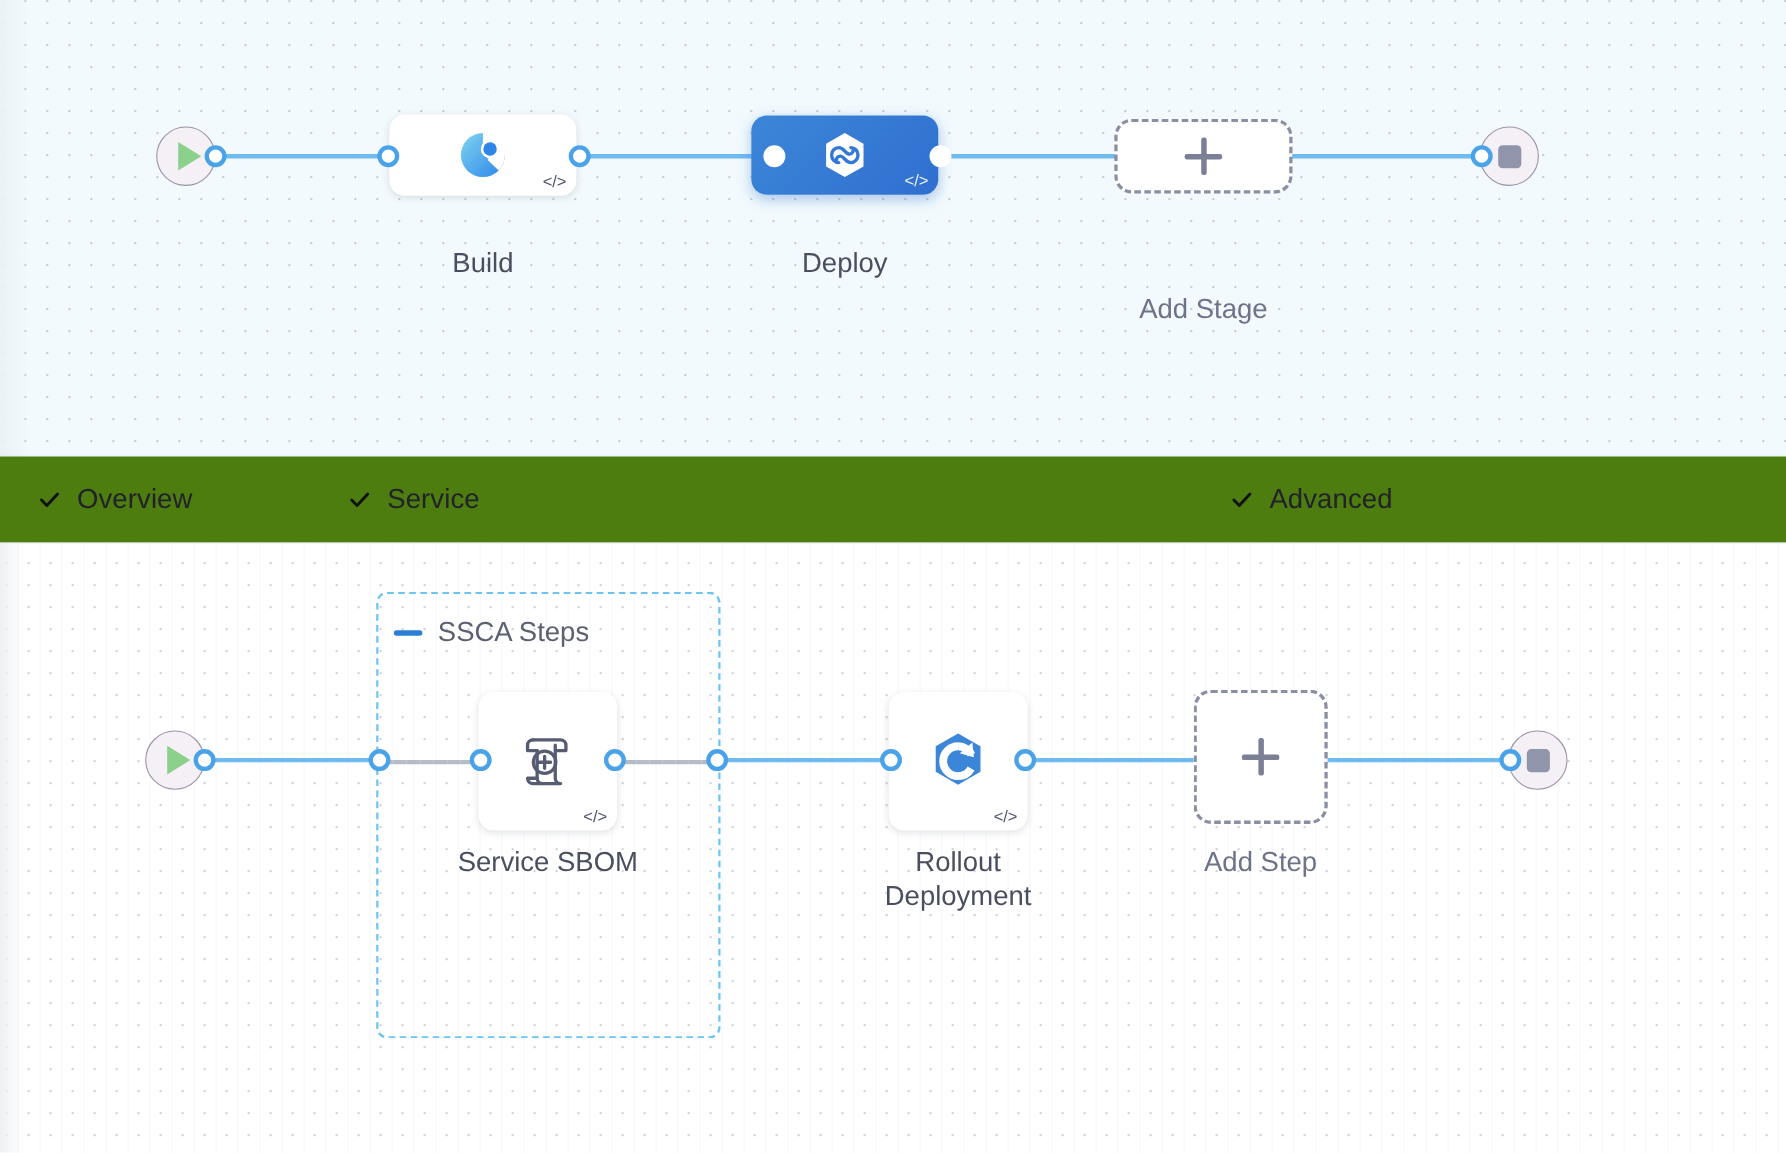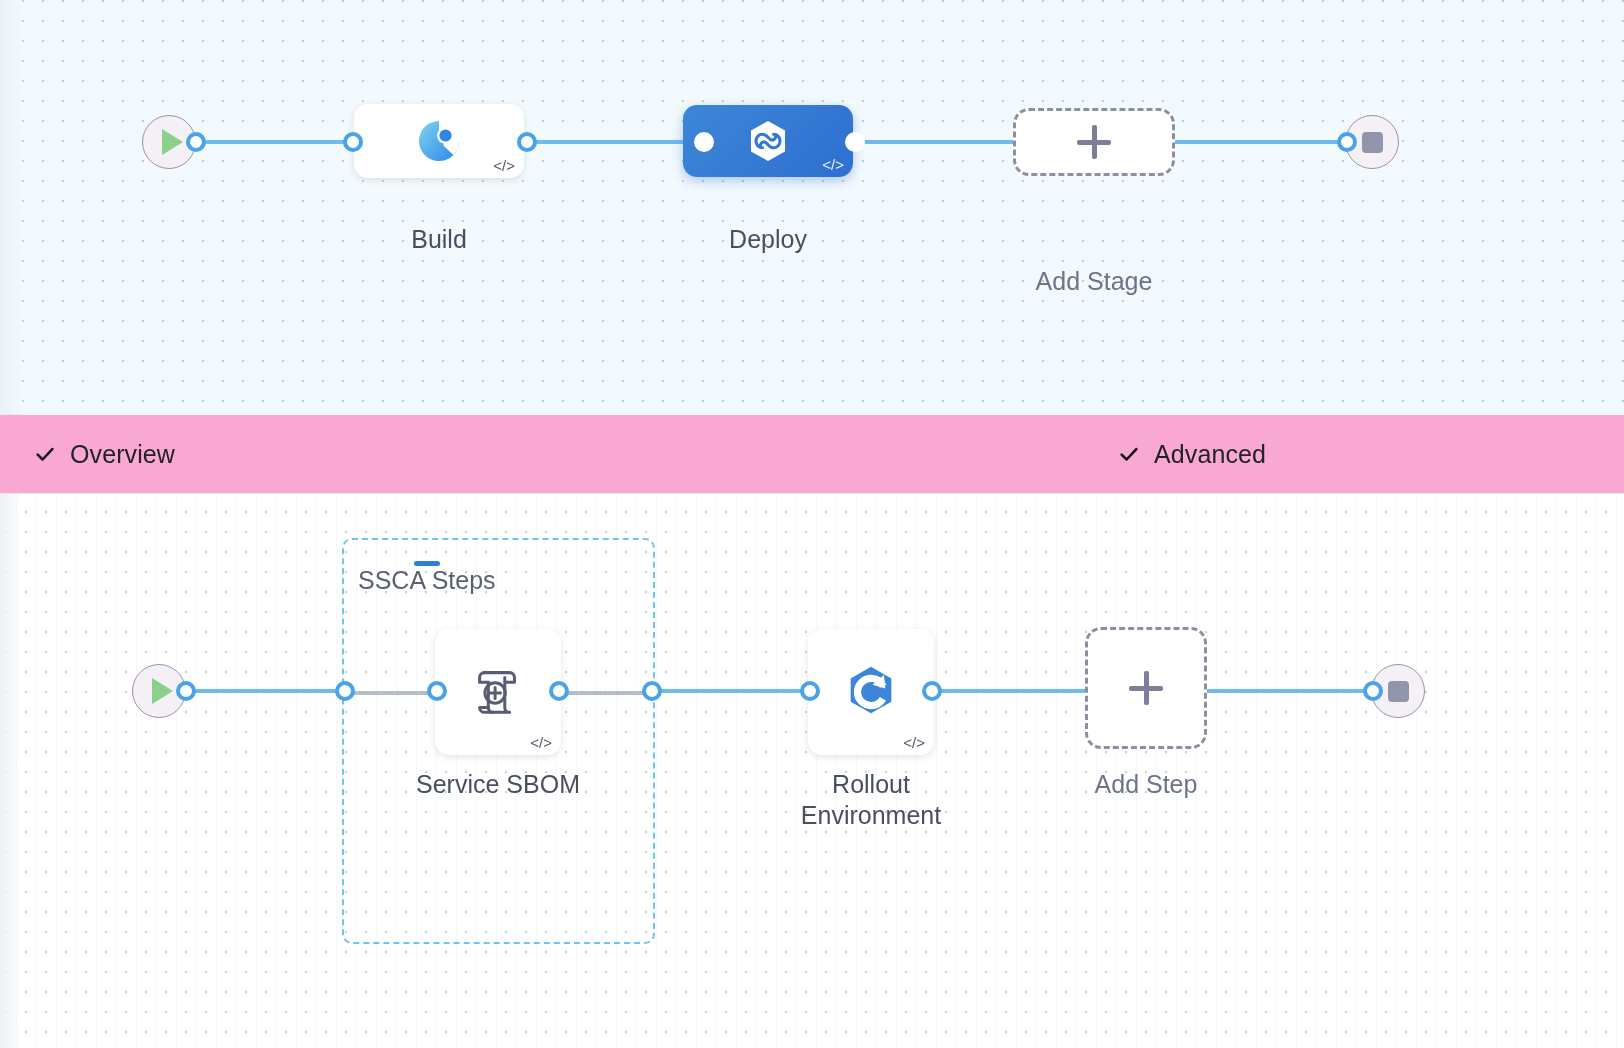--- a/index.html
+++ b/index.html
@@ -30,21 +30,21 @@
     position:absolute; left:0; top:0; width:26px; height:100%;
     background: linear-gradient(to right, #e9f2f6, rgba(242,250,253,0));
     pointer-events:none;
   }
 
   
   .tabbar {
     position: absolute;
     left: 0; top: 415px;
     width: 1624px; height: 78px;
-    background: #f9a8d4;
+    background: #4d7c0f;
     box-shadow: 0 1px 0 #e6e9ee, 0 -1px 3px rgba(0,0,0,0.04);
     z-index: 5;
   }
   .tab {
     position: absolute;
     top: 0; height: 78px;
     display: flex; align-items: center; gap: 14px;
     padding: 0 6px;
     cursor: pointer;
     user-select: none;
@@ -183,24 +183,23 @@
   .group-box {
     position: absolute;
     border: 2.5px dashed #6cc4f5;
     border-radius: 10px;
     box-sizing: border-box;
     background: rgba(255,255,255,0.0);
     z-index: 1;
   }
   .group-header {
     position: absolute;
-    display: flex; align-items: center; 
+    display: flex; align-items: center; gap: 14px;
     z-index: 4;
     cursor: pointer;
-    flex-direction: column;
   }
   .collapse-bar {
     width: 26px; height: 5px;
     background: #2b7fd4;
     border-radius: 3px;
   }
   .group-title {
     font-size: 25px;
     color: #5c6172;
     white-space: nowrap;
@@ -268,20 +267,26 @@
 
   <div class="tabbar">
 
     <div class="tab" style="left:28px; width:180px;">
       <svg class="tick" viewBox="0 0 24 24">
         <path d="M4 12.6 L9.4 18 L20 6.6" fill="none" stroke="#101116" stroke-width="2.8" stroke-linecap="round" stroke-linejoin="round"></path>
       </svg>
       <span class="tlabel">Overview</span>
     </div>
 
+    <div class="tab" style="left:310px; width:155px;">
+      <svg class="tick" viewBox="0 0 24 24">
+        <path d="M4 12.6 L9.4 18 L20 6.6" fill="none" stroke="#101116" stroke-width="2.8" stroke-linecap="round" stroke-linejoin="round"></path>
+      </svg>
+      <span class="tlabel">Service</span>
+    </div>
 
 
 
     <div class="tab" style="left:1112px; width:215px;">
       <svg class="tick" viewBox="0 0 24 24">
         <path d="M4 12.6 L9.4 18 L20 6.6" fill="none" stroke="#101116" stroke-width="2.8" stroke-linecap="round" stroke-linejoin="round"></path>
       </svg>
       <span class="tlabel">Advanced</span>
     </div>
   </div>
@@ -331,21 +336,21 @@
       <svg width="62" height="62" viewBox="0 0 64 64">
         <path d="M32 6 L53 18 L53 42 L32 54 L11 42 L11 18 Z" fill="#3b86d8"></path>
         <path d="M32 18 a14 14 0 1 0 0 28 a14 14 0 0 0 12.2 -7.1" fill="none" stroke="#ffffff" stroke-width="7.4" stroke-linecap="butt"></path>
         <path d="M32 18 a14 14 0 0 1 12.6 8" fill="none" stroke="#ffffff" stroke-width="7.4" stroke-linecap="butt"></path>
         <path d="M45.4 14.5 L46.8 28.4 L33.6 24.6 Z" fill="#ffffff"></path>
       </svg>
       <span class="codeglyph">&lt;/&gt;</span>
     </div>
     <div class="port" style="left:922px; top:188px;"></div>
     <div class="nodelabel" style="left:781px; top:276px; width:180px;">Rollout
-Environment</div>
+Deployment</div>
 
     <div class="ghost-node" style="left:1085px; top:134px; width:122px; height:122px;">
       <div class="plus-h"></div>
       <div class="plus-v"></div>
     </div>
     <div class="nodelabel muted" style="left:1056px; top:276px; width:180px;">Add Step</div>
 
     <div class="port" style="left:1363px; top:188px;"></div>
     <div class="terminus" style="left:1371px; top:171px;">
       <div class="stop-sq"></div>

